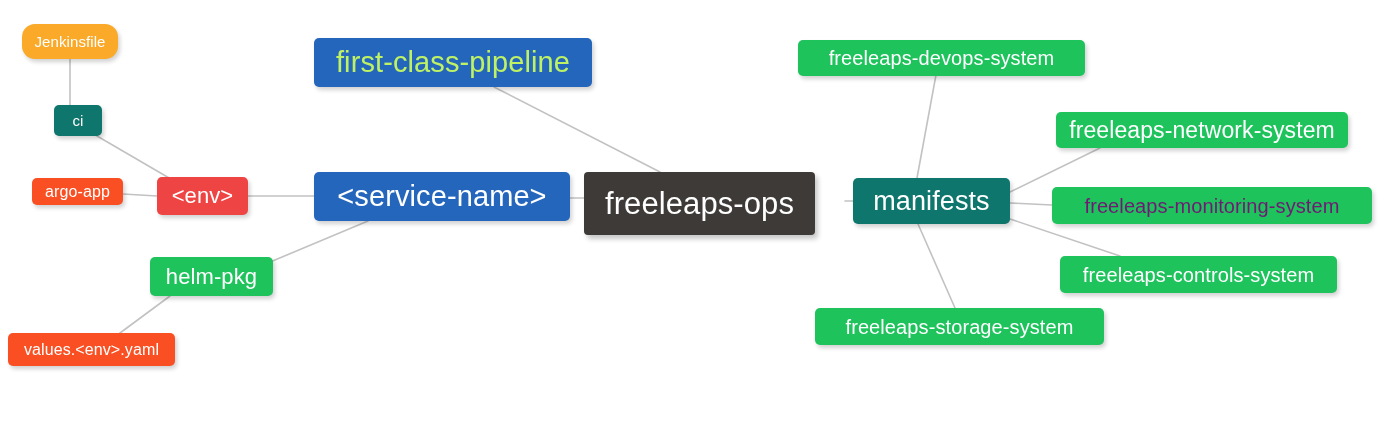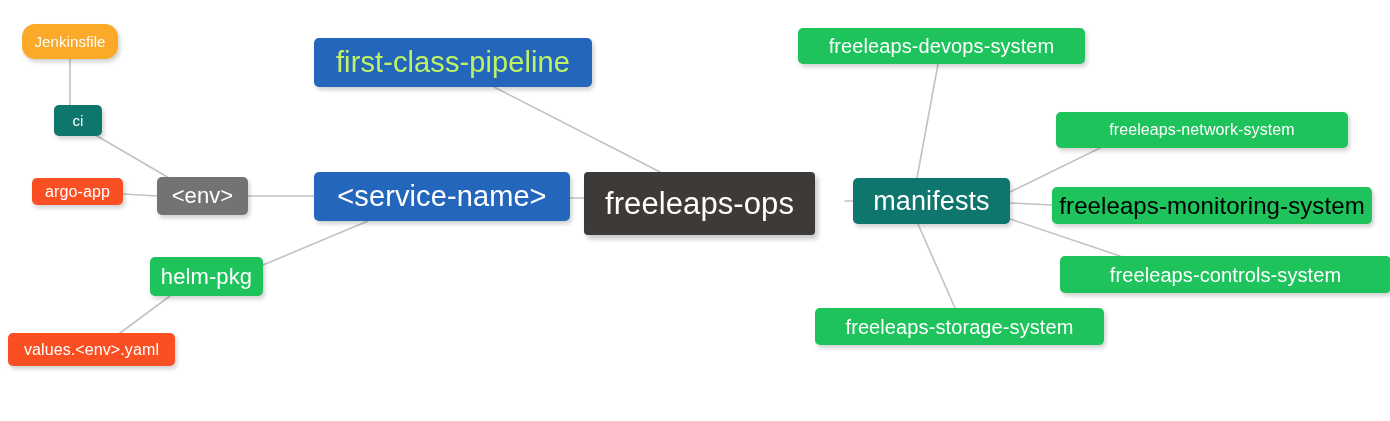--- a/index.html
+++ b/index.html
@@ -70,50 +70,50 @@
   <div id="node-layer">
       <div class="node" style="left: 22px; top: 24px; width: 96px; height: 35px; background: rgb(250, 169, 41); font-size: 15px; color: rgb(255, 255, 255); border-radius: 13px;">
         <span>Jenkinsfile</span>
       </div>
       <div class="node" style="left: 54px; top: 105px; width: 48px; height: 31px; background: #0f766e; font-size: 15px; color: rgb(255, 255, 255);">
         <span>ci</span>
       </div>
       <div class="node" style="left: 32px; top: 178px; width: 91px; height: 27px; background: rgb(249, 79, 34); font-size: 16px; color: rgb(255, 255, 255);">
         <span>argo-app</span>
       </div>
-      <div class="node" style="left: 157px; top: 177px; width: 91px; height: 38px; background: #737373; font-size: 22px; color: rgb(255, 255, 255);">
+      <div class="node" style="left: 157px; top: 177px; width: 91px; height: 38px; background: #ef4444; font-size: 22px; color: rgb(255, 255, 255);">
         <span>&lt;env&gt;</span>
       </div>
-      <div class="node" style="left: 150px; top: 257px; width: 113px; height: 39px; background: rgb(30, 195, 92); font-size: 22px; color: rgb(255, 255, 255);">
+      <div class="node" style="left: 150px; top: 257px; width: 123px; height: 39px; background: rgb(30, 195, 92); font-size: 22px; color: rgb(255, 255, 255);">
         <span>helm-pkg</span>
       </div>
       <div class="node" style="left: 8px; top: 333px; width: 167px; height: 33px; background: rgb(249, 79, 34); font-size: 16px; color: rgb(255, 255, 255); align-items: center;">
         <span>values.&lt;env&gt;.yaml</span>
       </div>
       <div class="node" style="left: 314px; top: 38px; width: 278px; height: 49px; background: rgb(37, 102, 189); font-size: 29px; color: #bef264;">
         <span>first-class-pipeline</span>
       </div>
       <div class="node" style="left: 314px; top: 172px; width: 256px; height: 49px; background: rgb(37, 102, 189); font-size: 29px; color: rgb(255, 255, 255);">
         <span>&lt;service-name&gt;</span>
       </div>
       <div class="node root" style="left: 584px; top: 172px; width: 231px; height: 63px; background: rgb(62, 58, 55); font-size: 31px; color: rgb(255, 255, 255);">
         <span>freeleaps-ops</span>
       </div>
       <div class="node" style="left: 853px; top: 178px; width: 157px; height: 46px; background: #0f766e; font-size: 27px; color: rgb(255, 255, 255);">
         <span>manifests</span>
       </div>
-      <div class="node" style="left: 798px; top: 28px; width: 287px; height: 36px; background: rgb(30, 195, 92); font-size: 20px; color: rgb(255, 255, 255);">
+      <div class="node" style="left: 798px; top: 40px; width: 287px; height: 36px; background: rgb(30, 195, 92); font-size: 20px; color: rgb(255, 255, 255);">
         <span>freeleaps-devops-system</span>
       </div>
-      <div class="node" style="left: 1056px; top: 112px; width: 292px; height: 36px; background: rgb(30, 195, 92); font-size: 16px; color: rgb(255, 255, 255);">
+      <div class="node" style="left: 1056px; top: 112px; width: 292px; height: 36px; background: rgb(30, 195, 92); font-size: 23px; color: rgb(255, 255, 255);">
         <span>freeleaps-network-system</span>
       </div>
-      <div class="node" style="left: 1052px; top: 187px; width: 320px; height: 37px; background: rgb(30, 195, 92); font-size: 24px; color: #000000;">
+      <div class="node" style="left: 1052px; top: 187px; width: 320px; height: 37px; background: rgb(30, 195, 92); font-size: 20px; color: #701a75;">
         <span>freeleaps-monitoring-system</span>
       </div>
-      <div class="node" style="left: 1060px; top: 256px; width: 331px; height: 37px; background: rgb(30, 195, 92); font-size: 20px; color: rgb(255, 255, 255);">
+      <div class="node" style="left: 1060px; top: 256px; width: 277px; height: 37px; background: rgb(30, 195, 92); font-size: 20px; color: rgb(255, 255, 255);">
         <span>freeleaps-controls-system</span>
       </div>
       <div class="node" style="left: 815px; top: 308px; width: 289px; height: 37px; background: rgb(30, 195, 92); font-size: 20px; color: rgb(255, 255, 255);">
         <span>freeleaps-storage-system</span>
       </div>
     </div>
 </div>
 
 </body></html>

